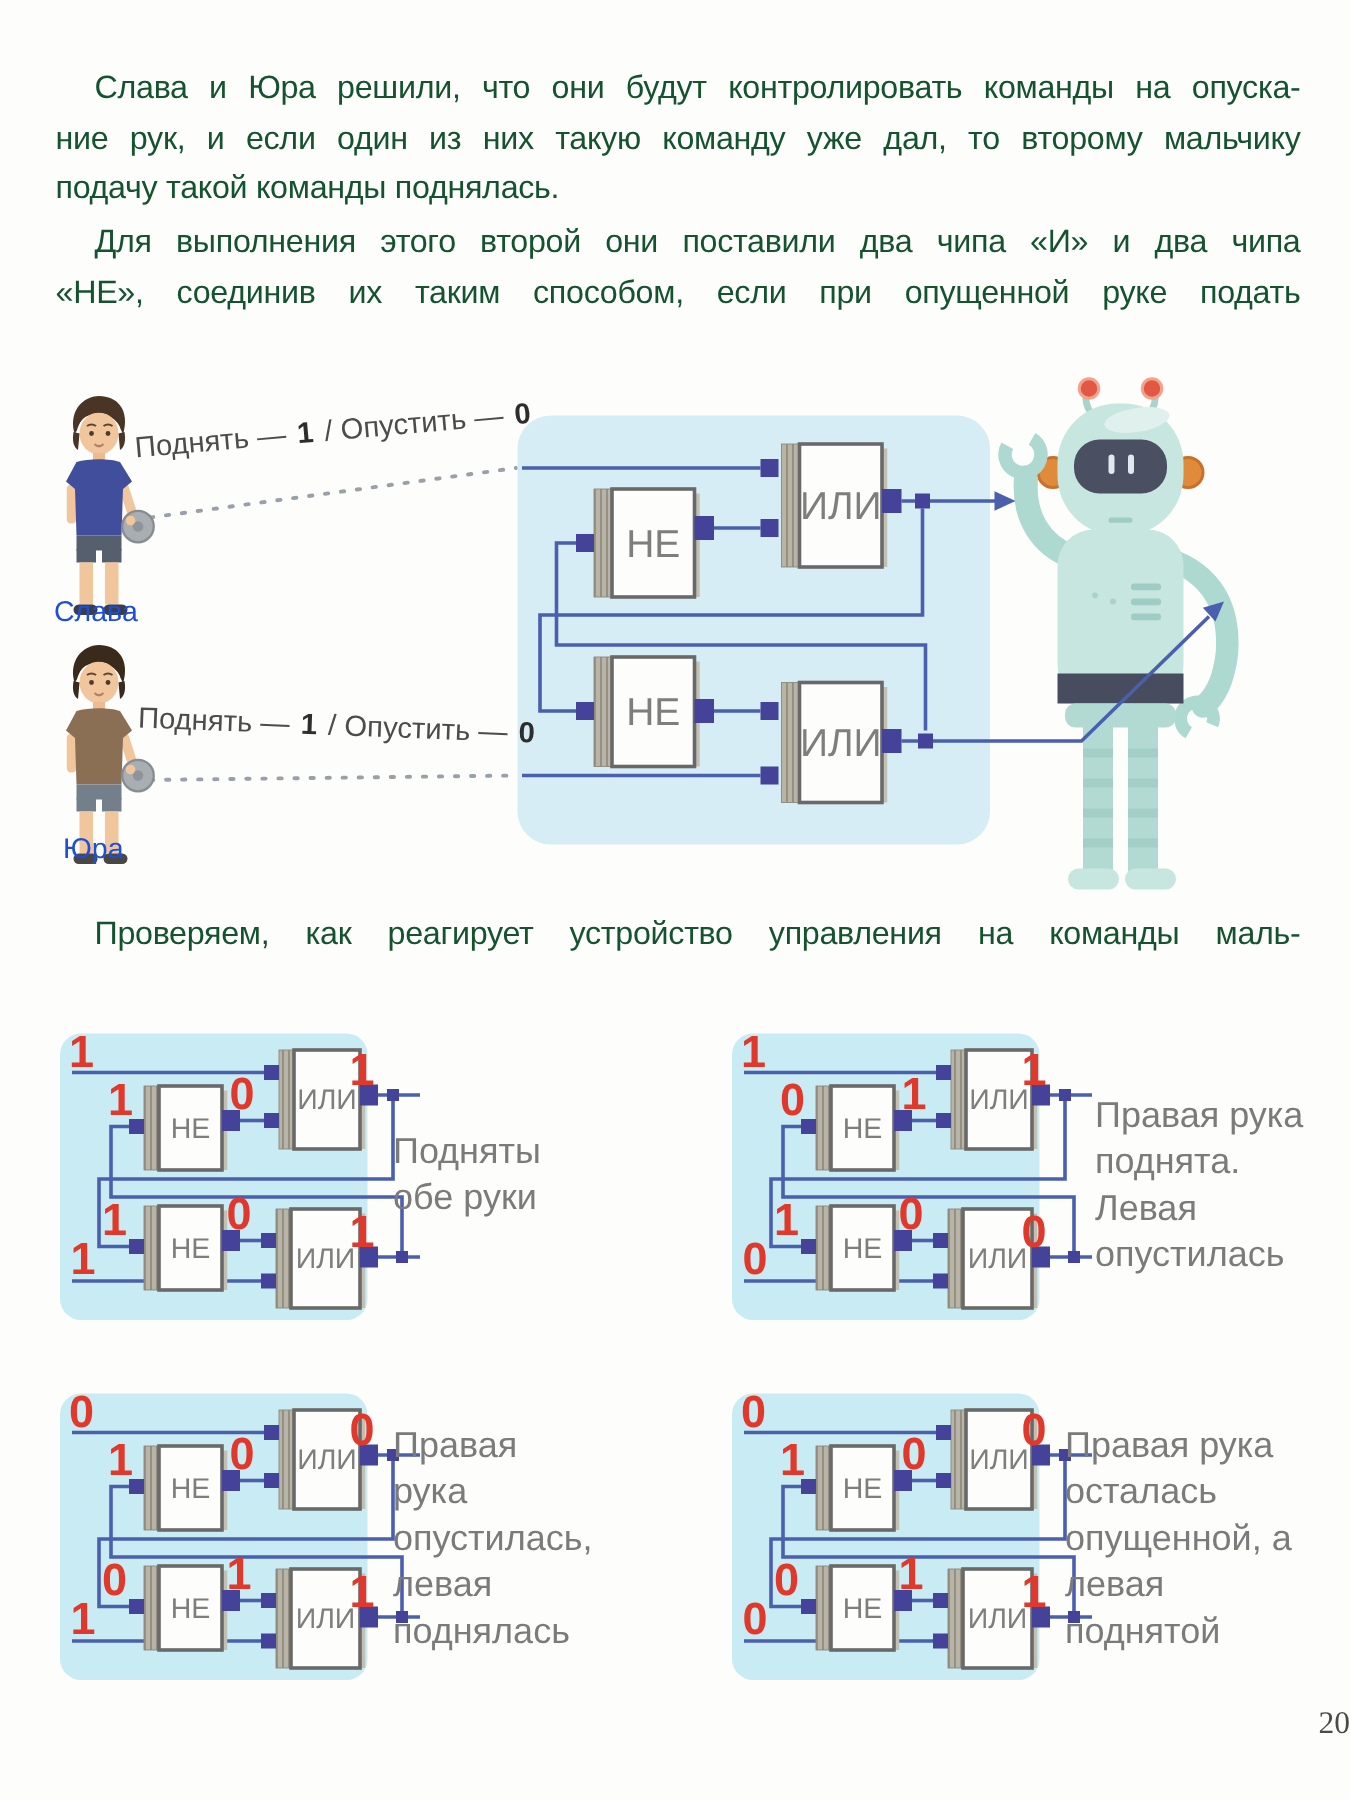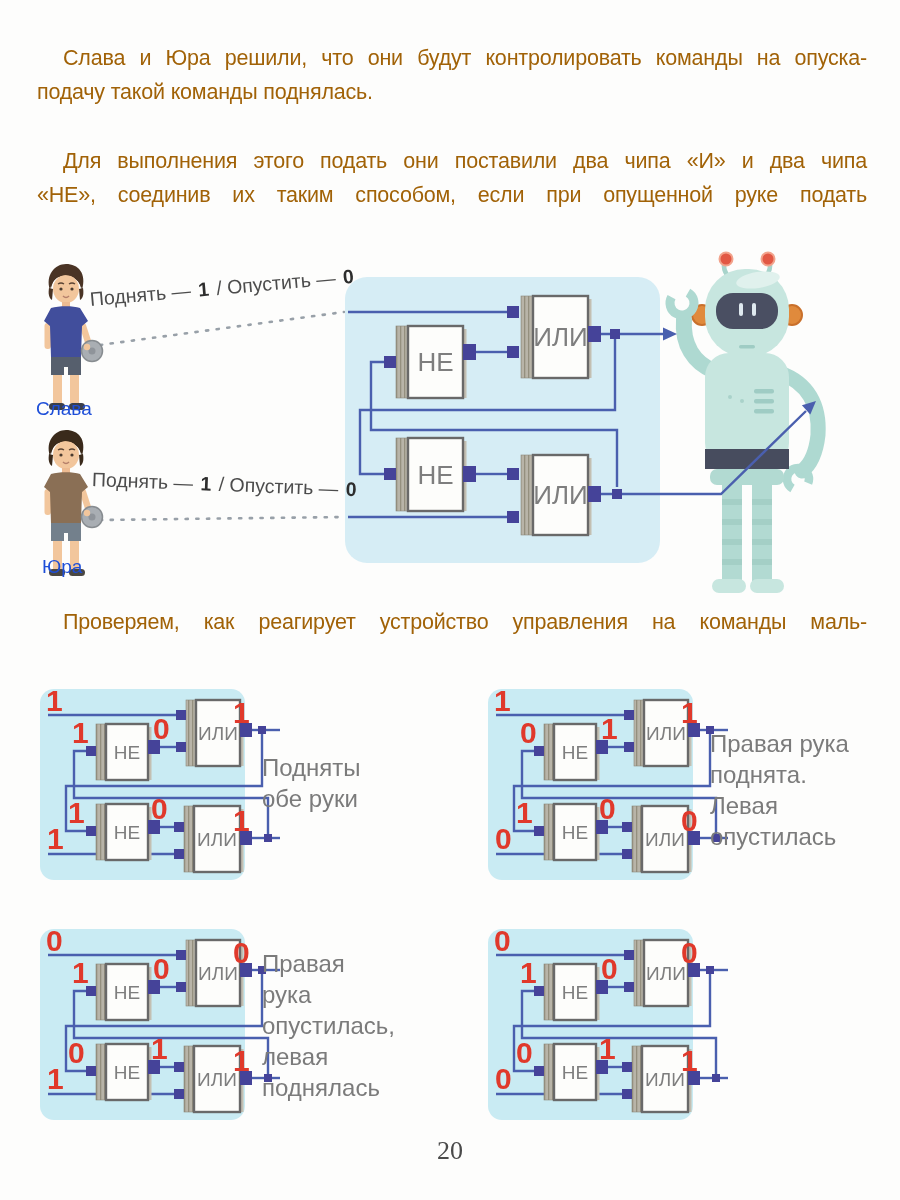--- a/index.html
+++ b/index.html
@@ -1,44 +1,45 @@
 <!DOCTYPE html>
 <html lang="ru"><head>
 <meta charset="utf-8">
 <style>
   html,body{margin:0;padding:0}
   body{width:900px;height:1200px;background:#fdfdfc;position:relative;overflow:hidden;
        font-family:"Liberation Sans",sans-serif}
   .page{position:absolute;inset:0}
   .para{position:absolute;width:830px}
-  .bodyline{font-size:21.5px;line-height:33.5px;color:#a16207;letter-spacing:-0.2px}
+  .bodyline{font-size:21.5px;line-height:33.5px;color:#14532d;letter-spacing:-0.2px}
   .jl{text-align:justify;text-align-last:justify}
   .ind{text-indent:26px}
   .figure{position:absolute;left:0;top:250px;width:900px;height:358px}
   .figure svg{display:block;position:absolute}
   .cmd{position:absolute;font-size:19.5px;color:#4c4c4c;white-space:nowrap;transform-origin:left center}
   .cmd b{color:#2d2d2d;padding:0 2px;font-weight:bold}
   .name{position:absolute;font-size:19px;color:#1d4ed8}
   .caption{position:absolute;font-size:24px;line-height:31px;color:#7b7b7b}
   .mini{position:absolute;width:248px;height:200px}
-  .pageno{position:absolute;left:0;top:1136px;width:100%;text-align:center;
-          font-family:"Liberation Serif",serif;font-size:26px;color:#4a4a4a}
+  .pageno{position:absolute;left:0;top:1136px;width:100%;text-align:right;
+          font-family:"Liberation Serif",serif;font-size:21px;color:#4a4a4a}
 </style>
 </head>
 <body>
 
 <div class="page">
 
   <div class="para" style="left:37px;top:42px">
     <div class="bodyline jl ind">Слава и Юра решили, что они будут контролировать команды на опуска-</div>
+    <div class="bodyline jl">ние рук, и если один из них такую команду уже дал, то второму мальчику</div>
     <div class="bodyline">подачу такой команды поднялась.</div>
   </div>
 
   <div class="para" style="left:37px;top:145px">
-    <div class="bodyline jl ind">Для выполнения этого подать они поставили два чипа «И» и два чипа</div>
+    <div class="bodyline jl ind">Для выполнения этого второй они поставили два чипа «И» и два чипа</div>
     <div class="bodyline jl">«НЕ», соединив их таким способом, если при опущенной руке подать</div>
   </div>
 
   <div class="figure">
 
     <svg width="900" height="358" style="left:0;top:0">
 
       <path d="M100,95 L344,62" stroke="#98a0a8" stroke-width="2.6" stroke-dasharray="2.2 8.5" stroke-linecap="round" fill="none"></path>
       <path d="M100,270 L344,267" stroke="#98a0a8" stroke-width="2.6" stroke-dasharray="2.2 8.5" stroke-linecap="round" fill="none"></path>
 
@@ -408,17 +409,18 @@
         <text x="32" y="57" font-size="30" font-weight="bold" fill="#e0392b" font-family="Liberation Sans, sans-serif">1</text>
         <text x="113" y="53" font-size="30" font-weight="bold" fill="#e0392b" font-family="Liberation Sans, sans-serif">0</text>
         <text x="193" y="37" font-size="30" font-weight="bold" fill="#e0392b" font-family="Liberation Sans, sans-serif">0</text>
         <text x="28" y="137" font-size="30" font-weight="bold" fill="#e0392b" font-family="Liberation Sans, sans-serif">0</text>
         <text x="111" y="133" font-size="30" font-weight="bold" fill="#e0392b" font-family="Liberation Sans, sans-serif">1</text>
         <text x="7" y="163" font-size="30" font-weight="bold" fill="#e0392b" font-family="Liberation Sans, sans-serif">0</text>
         <text x="193" y="145" font-size="30" font-weight="bold" fill="#e0392b" font-family="Liberation Sans, sans-serif">1</text>
       </svg></div>
 
   <div class="caption" style="left:262px;top:752px;width:118px">Подняты обе руки</div>
-  <div class="caption" style="left:710px;top:728px;width:152px">Правая рука поднята. Левая опустилась</div>
+  <div class="caption" style="left:730px;top:728px;width:152px">Правая рука поднята. Левая опустилась</div>
   <div class="caption" style="left:262px;top:948px;width:135px">Правая рука опустилась, левая поднялась</div>
+  <div class="caption" style="left:710px;top:948px;width:158px">Правая рука осталась опущенной, а левая поднятой</div>
 
   <div class="pageno">20</div>
 </div>
 
 </body></html>

